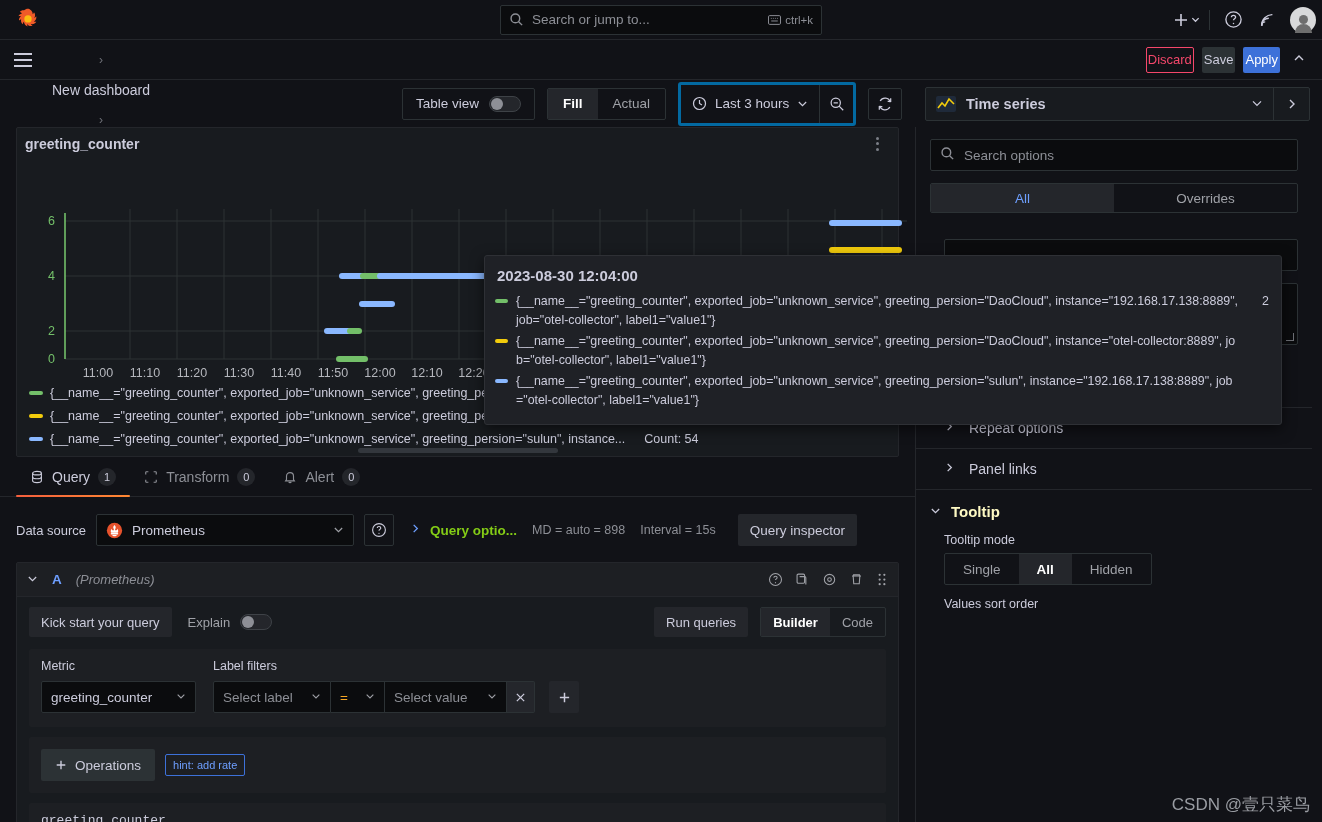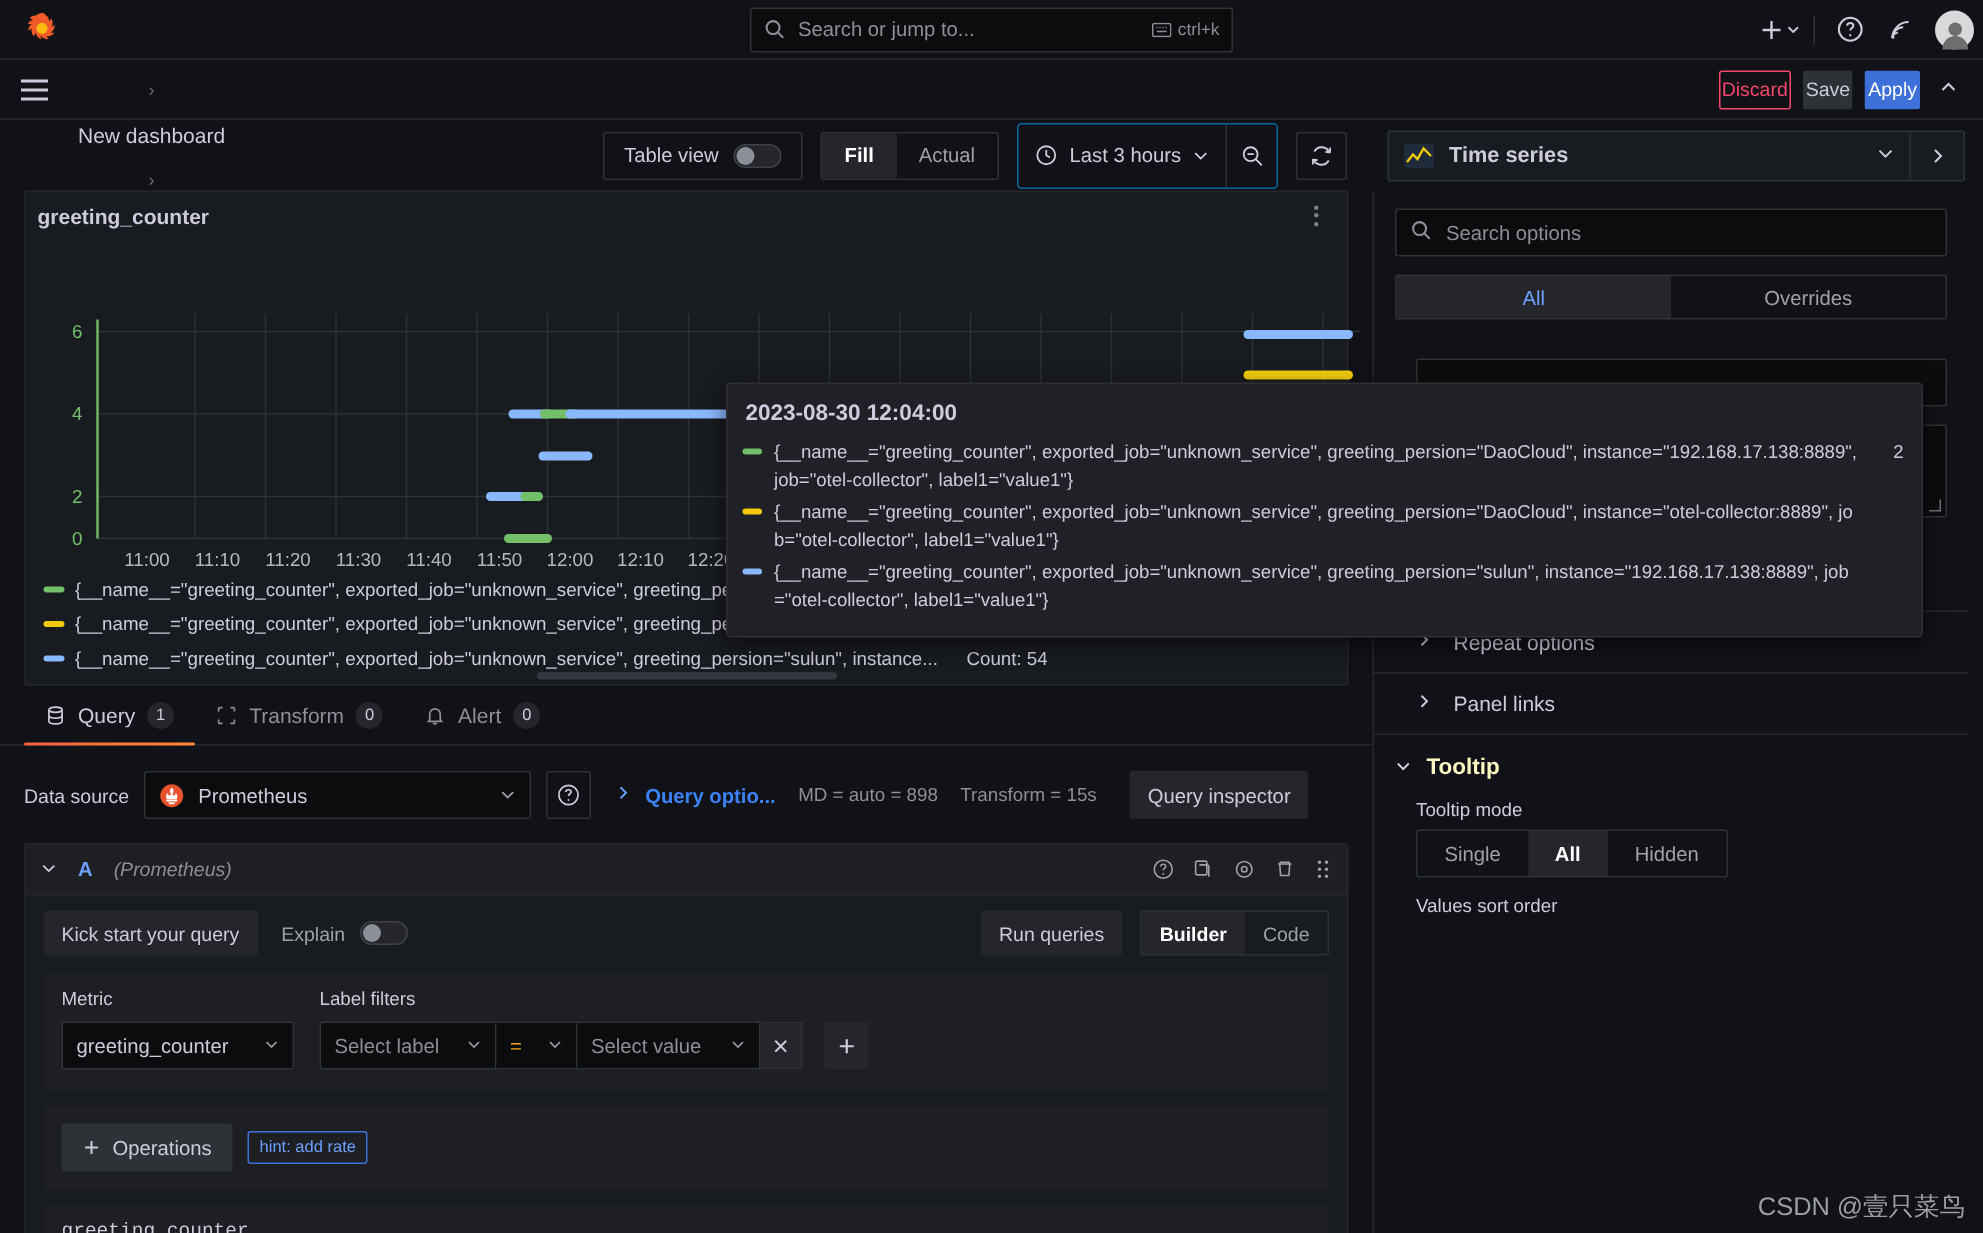--- a/index.html
+++ b/index.html
@@ -85,21 +85,21 @@
     display:flex; align-items:center; gap:10px; padding: 0 13px;
     background: #111217; font-size:13.5px; color:#ccccdc; cursor:pointer;
   }
   .toggle { width:32px; height:16px; border-radius:8px; background:#24262b; border:1px solid #3e4247; position:relative; }
   .toggle .knob { position:absolute; top:1px; left:1px; width:12px;height:12px;border-radius:50%; background:#8d8f96; }
   .toggle.on { background:#3d71d9; border-color:#3d71d9;}
   .toggle.on .knob { left: auto; right:1px; background:#fff; }
   .radio-group { display:flex; border:1px solid #2c3235; border-radius:2px; overflow:hidden; height:32px; }
   .radio-group .opt { padding: 0 15px; display:flex; align-items:center; font-size:13.5px; color:#9fa1a7; cursor:pointer; }
   .radio-group .opt.active { background:#24262b; color:#fff; font-weight:600; }
-  .time-group { display:flex; border:1px solid #0369a1; border-radius:3px; height:44px; align-items:stretch; }
+  .time-group { display:flex; border:3px solid #0369a1; border-radius:3px; height:44px; align-items:stretch; }
   .time-picker { display:flex; align-items:center; gap:8px; padding:0 11px; font-size:13.5px; color:#ccccdc; cursor:pointer; }
   .time-zoomout { width:34px; display:flex;align-items:center;justify-content:center; border-left:1px solid #2c3235; cursor:pointer;}
   .refresh-btn { width:34px;height:32px; border:1px solid #2c3235; border-radius:2px; display:flex;align-items:center;justify-content:center;cursor:pointer; }
 
   .viz-picker {
     position:absolute; right: 12px; top: 7px;
     width: 385px; height: 34px;
     background:#181b1f; border:1px solid #2c3235; border-radius:2px;
     display:flex; align-items:center;
   }
@@ -162,21 +162,21 @@
   .ds-label { font-size:13px; color:#ccccdc; }
   .ds-select {
     width: 258px; height:32px; background:#0b0c0e; border:1px solid #2c3235; border-radius:2px;
     display:flex;align-items:center; gap:9px; padding: 0 9px; font-size:13.5px; cursor:pointer;
   }
   .prom-logo { width:17px;height:17px; }
   .ds-select .chev { margin-left:auto; color:#9fa1a7; }
   .icon-btn-sq { width:30px;height:32px; border:1px solid #2c3235; border-radius:2px; display:flex;align-items:center;justify-content:center; cursor:pointer; color:#ccccdc;}
   .qopt { display:flex; align-items:center; gap:9px; margin-left:6px; cursor:pointer;}
   .qopt .qo-chev { color:#6e9fff; font-size:12px;}
-  .qopt .qo-link { color:#3b82f6; font-size:13.5px; font-weight:600;}
+  .qopt .qo-link { color:#84cc16; font-size:13.5px; font-weight:600;}
   .qopt .qo-meta { color:#8d8f96; font-size:12.5px; margin-left:6px;}
   .qinspector { margin-left:12px; height:32px; padding:0 12px; background:#24262b; border-radius:2px; display:flex;align-items:center; font-size:13.5px; color:#ccccdc; cursor:pointer;}
 
   .qcard { margin: 0 16px; background:#181b1f; border:1px solid #24262b; border-radius:2px;}
   .qcard-head { height:34px; display:flex; align-items:center; gap:14px; padding:0 10px; background:#1d1f23; border-bottom:1px solid #24262b;}
   .qc-chev { color:#ccccdc; font-size:12px; cursor:pointer;}
   .qc-letter { color:#6e9fff; font-weight:700; font-size:13.5px; cursor:pointer;}
   .qc-ds { color:#8d8f96; font-size:13px; font-style:italic;}
   .qc-icons { margin-left:auto; display:flex; gap:12px; align-items:center; color:#9fa1a7;}
   .qc-icons > span { cursor:pointer; display:flex; }
@@ -547,21 +547,21 @@
             </svg>
         </div>
         <div class="qopt">
           <span class="qo-chev">
             <svg width="11" height="11" viewBox="0 0 12 12" fill="none" stroke="#6e9fff" stroke-width="1.4">
                 <path d="M4 2l4 4-4 4"></path>
               </svg>
           </span>
           <span class="qo-link">Query optio...</span>
           <span class="qo-meta">MD = auto = 898</span>
-          <span class="qo-meta">Transform = 15s</span>
+          <span class="qo-meta">Interval = 15s</span>
         </div>
         <div class="qinspector">Query inspector</div>
       </div>
 
       <div class="qcard">
         <div class="qcard-head">
           <span class="qc-chev">
             <svg width="11" height="11" viewBox="0 0 12 12" fill="none" stroke="#ccccdc" stroke-width="1.3">
                 <path d="M2 4.4L6 8.4l4-4"></path>
               </svg>

